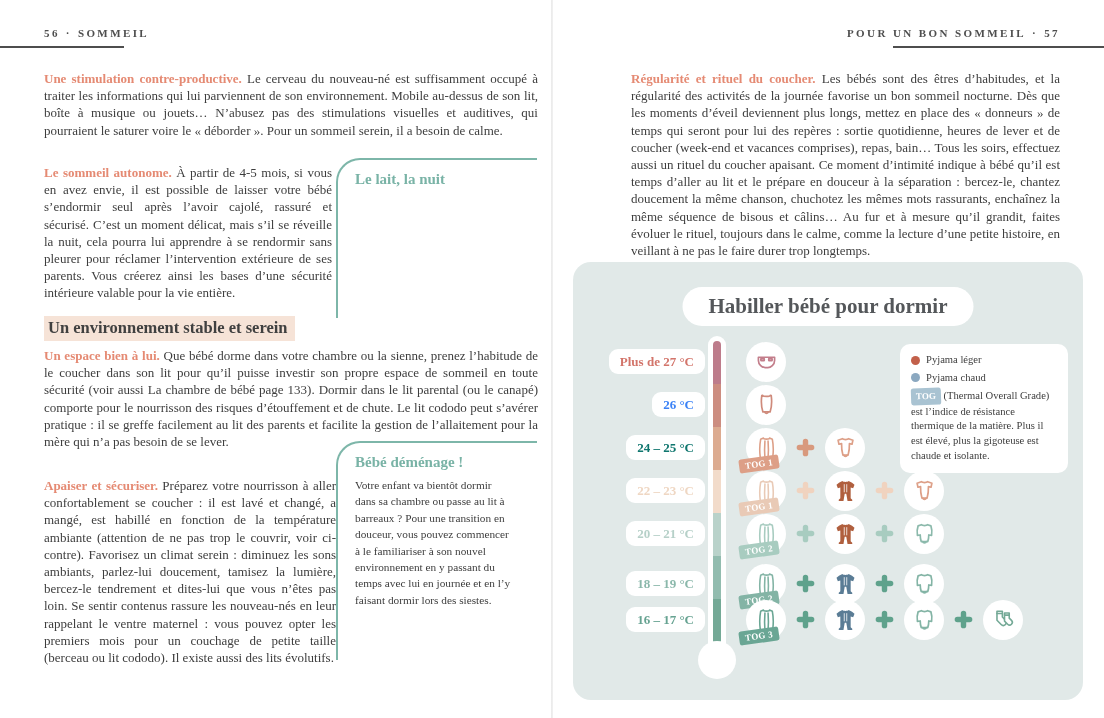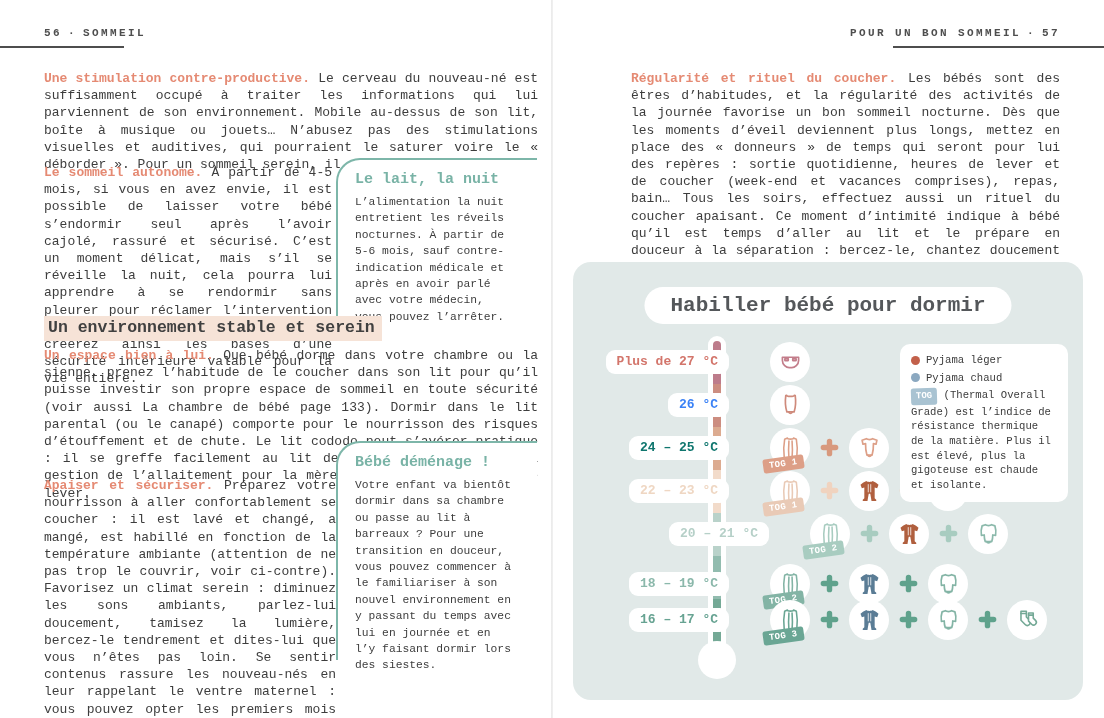--- a/index.html
+++ b/index.html
@@ -1,17 +1,17 @@
 <!DOCTYPE html>
 <html><head>
 <meta charset="utf-8">
 <style>
   html,body{margin:0;padding:0;background:#fff;}
   .stage{position:relative;width:1104px;height:718px;background:#ffffff;overflow:hidden;
-         font-family:Liberation Mono, monospace;color:#3d3d3d;}
+         font-family:Liberation Serif, serif;color:#3d3d3d;}
   .page{position:absolute;top:0;width:552px;height:718px;}
   .page-left{left:0;}
   .page-right{left:552px;}
   .gutter{position:absolute;left:551px;top:0;width:2px;height:718px;
           background:linear-gradient(to right,#f1f1f1,#e6e6e6,#f8f8f8);}
 
   
   .page-header{position:absolute;top:27px;font-size:11px;font-weight:bold;
                letter-spacing:2.4px;color:#4e4e4e;white-space:nowrap;}
   .page-header.lh{left:44px;}
@@ -44,21 +44,21 @@
   .side-box h3{margin:0 0 6px 0;font-size:15px;font-weight:bold;color:#79b3a6;}
   .side-box p{margin:0;font-size:11.3px;line-height:16.4px;color:#3d3d3d;width:160px;}
 
   
   .infographic{position:absolute;left:21px;top:262px;width:510px;height:438px;
                background:#e1e9e8;border-radius:18px;}
   .ig-title{position:absolute;top:25px;left:50%;transform:translateX(-50%);
             background:#fff;border-radius:20px;padding:7px 26px;
             font-size:21px;font-weight:bold;color:#54575a;white-space:nowrap;}
   .tog-row{position:absolute;left:0;height:43px;display:flex;align-items:center;}
-  .temp-col{width:156px;display:flex;justify-content:flex-end;}
+  .temp-col{width:132px;display:flex;justify-content:flex-end;}
   .temp-pill{background:#fff;border-radius:9px;padding:4.5px 11px;font-weight:bold;
              font-size:13px;white-space:nowrap;}
   .row-icons{display:flex;align-items:center;gap:9px;margin-left:41px;}
   .icon-circle{position:relative;width:40px;height:40px;border-radius:50%;background:#fff;
                display:flex;align-items:center;justify-content:center;flex:none;}
   .icon-hold{display:flex;}
   .plus-wrap{display:flex;flex:none;}
   .tog-badge{position:absolute;left:-7px;bottom:-3px;transform:rotate(-8deg);
              font-size:9px;font-weight:bold;color:#fff;padding:2px 6px;
              border-radius:2.5px;letter-spacing:.3px;white-space:nowrap;}
@@ -143,21 +143,20 @@
 
     <p class="body-par" id="p1">
       <span class="lead">Une stimulation contre-productive.</span><span> Le cerveau du nouveau-né est suffisamment occupé à traiter les informations qui lui parviennent de son environnement. Mobile au-dessus de son lit, boîte à musique ou jouets… N’abusez pas des stimulations visuelles et auditives, qui pourraient le saturer voire le « déborder ». Pour un sommeil serein, il a besoin de calme.</span>
     </p>
     <p class="body-par" id="p2">
       <span class="lead">Le sommeil autonome.</span><span> À partir de 4-5 mois, si vous en avez envie, il est possible de laisser votre bébé s’endormir seul après l’avoir cajolé, rassuré et sécurisé. C’est un moment délicat, mais s’il se réveille la nuit, cela pourra lui apprendre à se rendormir sans pleurer pour réclamer l’intervention extérieure de ses parents. Vous créerez ainsi les bases d’une sécurité intérieure valable pour la vie entière.</span>
     </p>
 
     <div class="side-box" id="box1">
       <h3>Le lait, la nuit</h3>
-      <p>L’alimentation la nuit entretient les réveils nocturnes. À partir de 5-6 mois, sauf contre-indication médicale et après en avoir parlé avec votre médecin, vous pouvez l’arrêter.</p>
     </div>
 
     <h2 class="section-heading">Un environnement stable et serein</h2>
 
     <p class="body-par" id="p3">
       <span class="lead">Un espace bien à lui.</span><span> Que bébé dorme dans votre chambre ou la sienne, prenez l’habitude de le coucher dans son lit pour qu’il puisse investir son propre espace de sommeil en toute sécurité (voir aussi La chambre de bébé page 133). Dormir dans le lit parental (ou le canapé) comporte pour le nourrisson des risques d’étouffement et de chute. Le lit cododo peut s’avérer pratique : il se greffe facilement au lit des parents et facilite la gestion de l’allaitement pour la mère qui n’a pas besoin de se lever.</span>
     </p>
     <p class="body-par" id="p4">
       <span class="lead">Apaiser et sécuriser.</span><span> Préparez votre nourrisson à aller confortablement se coucher : il est lavé et changé, a mangé, est habillé en fonction de la température ambiante (attention de ne pas trop le couvrir, voir ci-contre). Favorisez un climat serein : diminuez les sons ambiants, parlez-lui doucement, tamisez la lumière, bercez-le tendrement et dites-lui que vous n’êtes pas loin. Se sentir contenus rassure les nouveau-nés en leur rappelant le ventre maternel : vous pouvez opter les premiers mois pour un couchage de petite taille (berceau ou lit cododo). Il existe aussi des lits évolutifs.</span>
     </p>
@@ -283,21 +282,21 @@
               </span>
               <div class="icon-circle">
                 <span class="icon-hold" style="color: rgb(221, 159, 135);">
                   <svg viewBox="0 0 24 24" width="27" height="27" aria-hidden="true">
                     <use href="#sym-body-short"></use>
                   </svg>
                 </span>
               </div>
             </div>
           </div>
-          <div class="tog-row" style="top: 250px; padding-left: 40px;">
+          <div class="tog-row" style="top: 250px;">
             <div class="temp-col">
               <span class="temp-pill" style="color: rgb(182, 208, 200);">20 – 21 °C</span>
             </div>
             <div class="row-icons">
               <div class="icon-circle">
                 <span class="icon-hold" style="color: rgb(168, 204, 192);">
                   <svg viewBox="0 0 24 24" width="27" height="27" aria-hidden="true">
                     <use href="#sym-sleep-sack"></use>
                   </svg>
                 </span>

